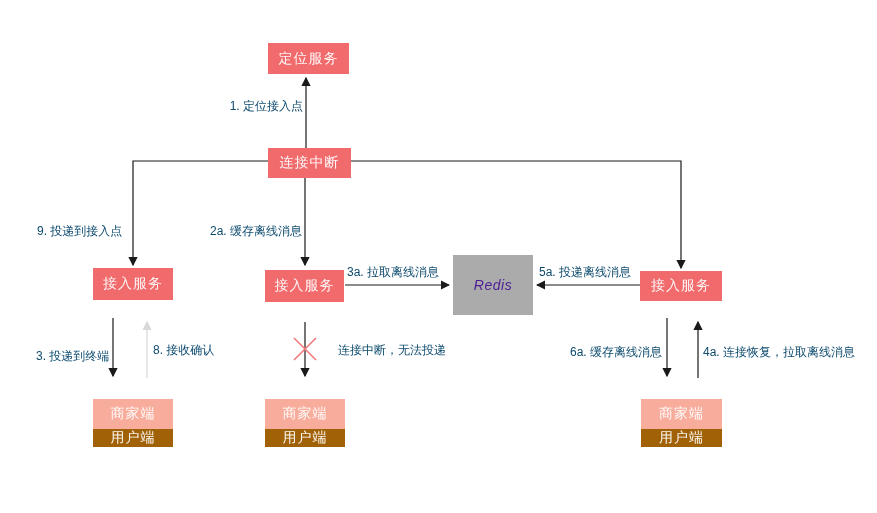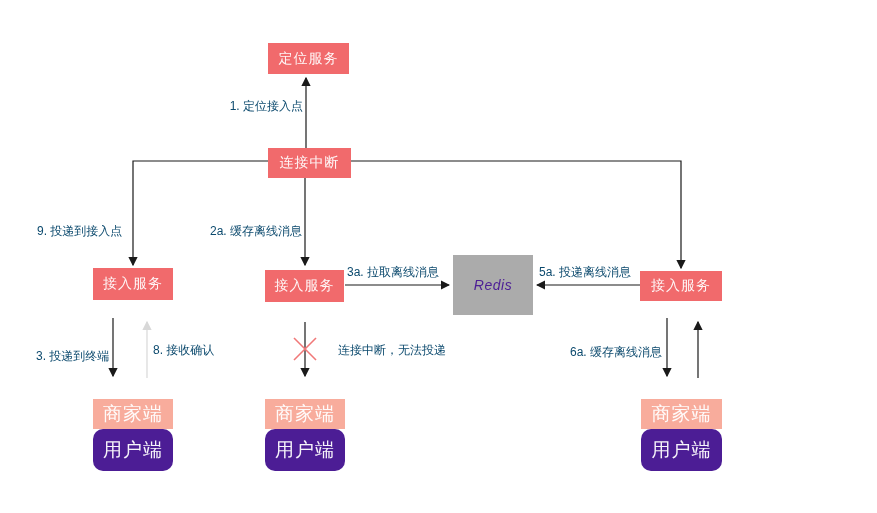--- a/index.html
+++ b/index.html
@@ -44,32 +44,31 @@
   .terminal-stack {
     position: absolute;
     display: flex;
     flex-direction: column;
   }
   .terminal {
     display: flex;
     align-items: center;
     justify-content: center;
     color: rgba(255,255,255,0.95);
-    font-size: 19px;
+    font-size: 14px;
     letter-spacing: 1px;
     white-space: nowrap;
   }
   .terminal.merchant {
     background: #F8AC9C;
     height: 30px;
   }
   .terminal.user {
-    background: #4c1d95;
-    height: 42px;
-    border-radius: 10px;
+    background: #a16207;
+    height: 18px;
   }
   .edge-label {
     position: absolute;
     font-size: 12px;
     line-height: 14px;
     color: #0c4a6e;
     white-space: nowrap;
   }
   .edge-label.right-aligned {
     text-align: right;
@@ -155,14 +154,15 @@
   <div class="edge-label" style="left:539px; top:265px;">5a. 投递离线消息</div>
 
   <div class="edge-label" style="left:36px; top:343px;margin-top:6px;">3. 投递到终端</div>
 
   <div class="edge-label" style="left:153px; top:343px;">8. 接收确认</div>
 
   <div class="edge-label" style="left:338px; top:343px;">连接中断，无法投递</div>
 
   <div class="edge-label" style="left:570px; top:345px;">6a. 缓存离线消息</div>
 
+  <div class="edge-label" style="left:703px; top:345px;">4a. 连接恢复，拉取离线消息</div>
 
 </div>
 
 </body></html>

